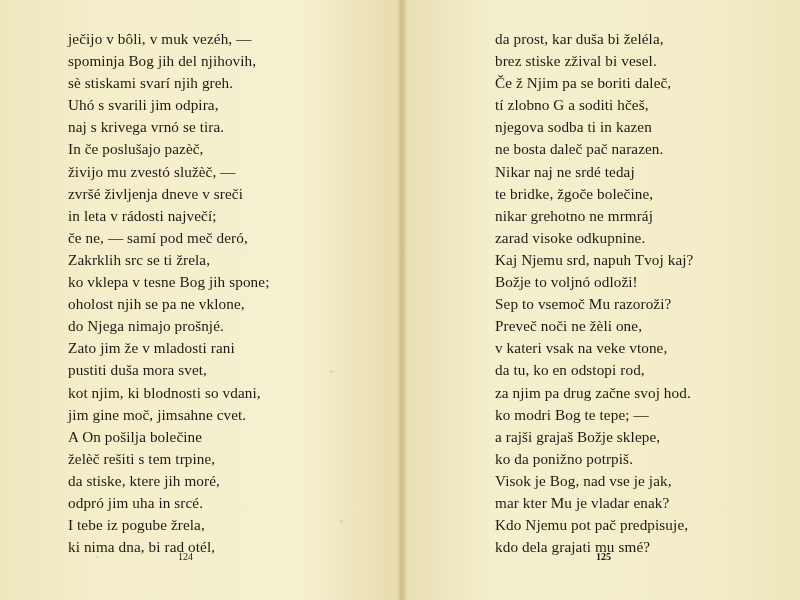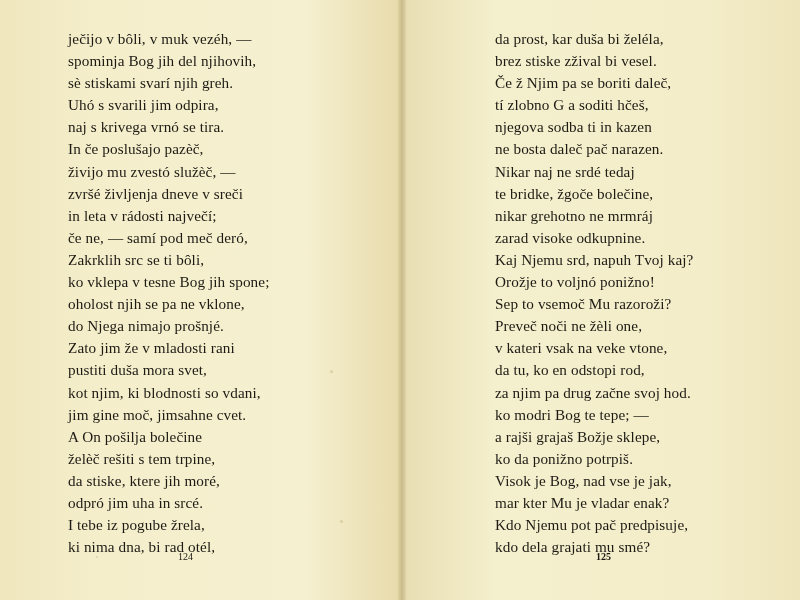--- a/index.html
+++ b/index.html
@@ -94,21 +94,21 @@
       <div class="line">ječijo v bôli, v muk vezéh, —</div>
       <div class="line">spominja Bog jih del njihovih,</div>
       <div class="line">sè stiskami svarí njih greh.</div>
       <div class="line">Uhó s svarili jim odpira,</div>
       <div class="line">naj s krivega vrnó se tira.</div>
       <div class="line">In če poslušajo pazèč,</div>
       <div class="line">živijo mu zvestó služèč, —</div>
       <div class="line">zvršé življenja dneve v sreči</div>
       <div class="line">in leta v rádosti največí;</div>
       <div class="line">če ne, — samí pod meč deró,</div>
-      <div class="line">Zakrklih src se ti bôli,</div>
+      <div class="line">Zakrklih src se ti žrela,</div>
       <div class="line">ko vklepa v tesne Bog jih spone;</div>
       <div class="line">oholost njih se pa ne vklone,</div>
       <div class="line">do Njega nimajo prošnjé.</div>
       <div class="line">Zato jim že v mladosti rani</div>
       <div class="line">pustiti duša mora svet,</div>
       <div class="line">kot njim, ki blodnosti so vdani,</div>
       <div class="line">jim gine moč, jimsahne cvet.</div>
       <div class="line">A On pošilja bolečine</div>
       <div class="line">želèč rešiti s tem trpine,</div>
       <div class="line">da stiske, ktere jih moré,</div>
@@ -128,21 +128,21 @@
       <div class="line">brez stiske zžival bi vesel.</div>
       <div class="line">Če ž Njim pa se boriti daleč,</div>
       <div class="line">tí zlobno G a soditi hčeš,</div>
       <div class="line">njegova sodba ti in kazen</div>
       <div class="line">ne bosta daleč pač narazen.</div>
       <div class="line">Nikar naj ne srdé tedaj</div>
       <div class="line">te bridke, žgoče bolečine,</div>
       <div class="line">nikar grehotno ne mrmráj</div>
       <div class="line">zarad visoke odkupnine.</div>
       <div class="line">Kaj Njemu srd, napuh Tvoj kaj?</div>
-      <div class="line">Orožje to voljnó ponižno!</div>
+      <div class="line">Božje to voljnó odloži!</div>
       <div class="line">Sep to vsemoč Mu razoroži?</div>
       <div class="line">Preveč noči ne žèli one,</div>
       <div class="line">v kateri vsak na veke vtone,</div>
       <div class="line">da tu, ko en odstopi rod,</div>
       <div class="line">za njim pa drug začne svoj hod.</div>
       <div class="line">ko modri Bog te tepe; —</div>
       <div class="line">a rajši grajaš Božje sklepe,</div>
       <div class="line">ko da ponižno potrpiš.</div>
       <div class="line">Visok je Bog, nad vse je jak,</div>
       <div class="line">mar kter Mu je vladar enak?</div>

